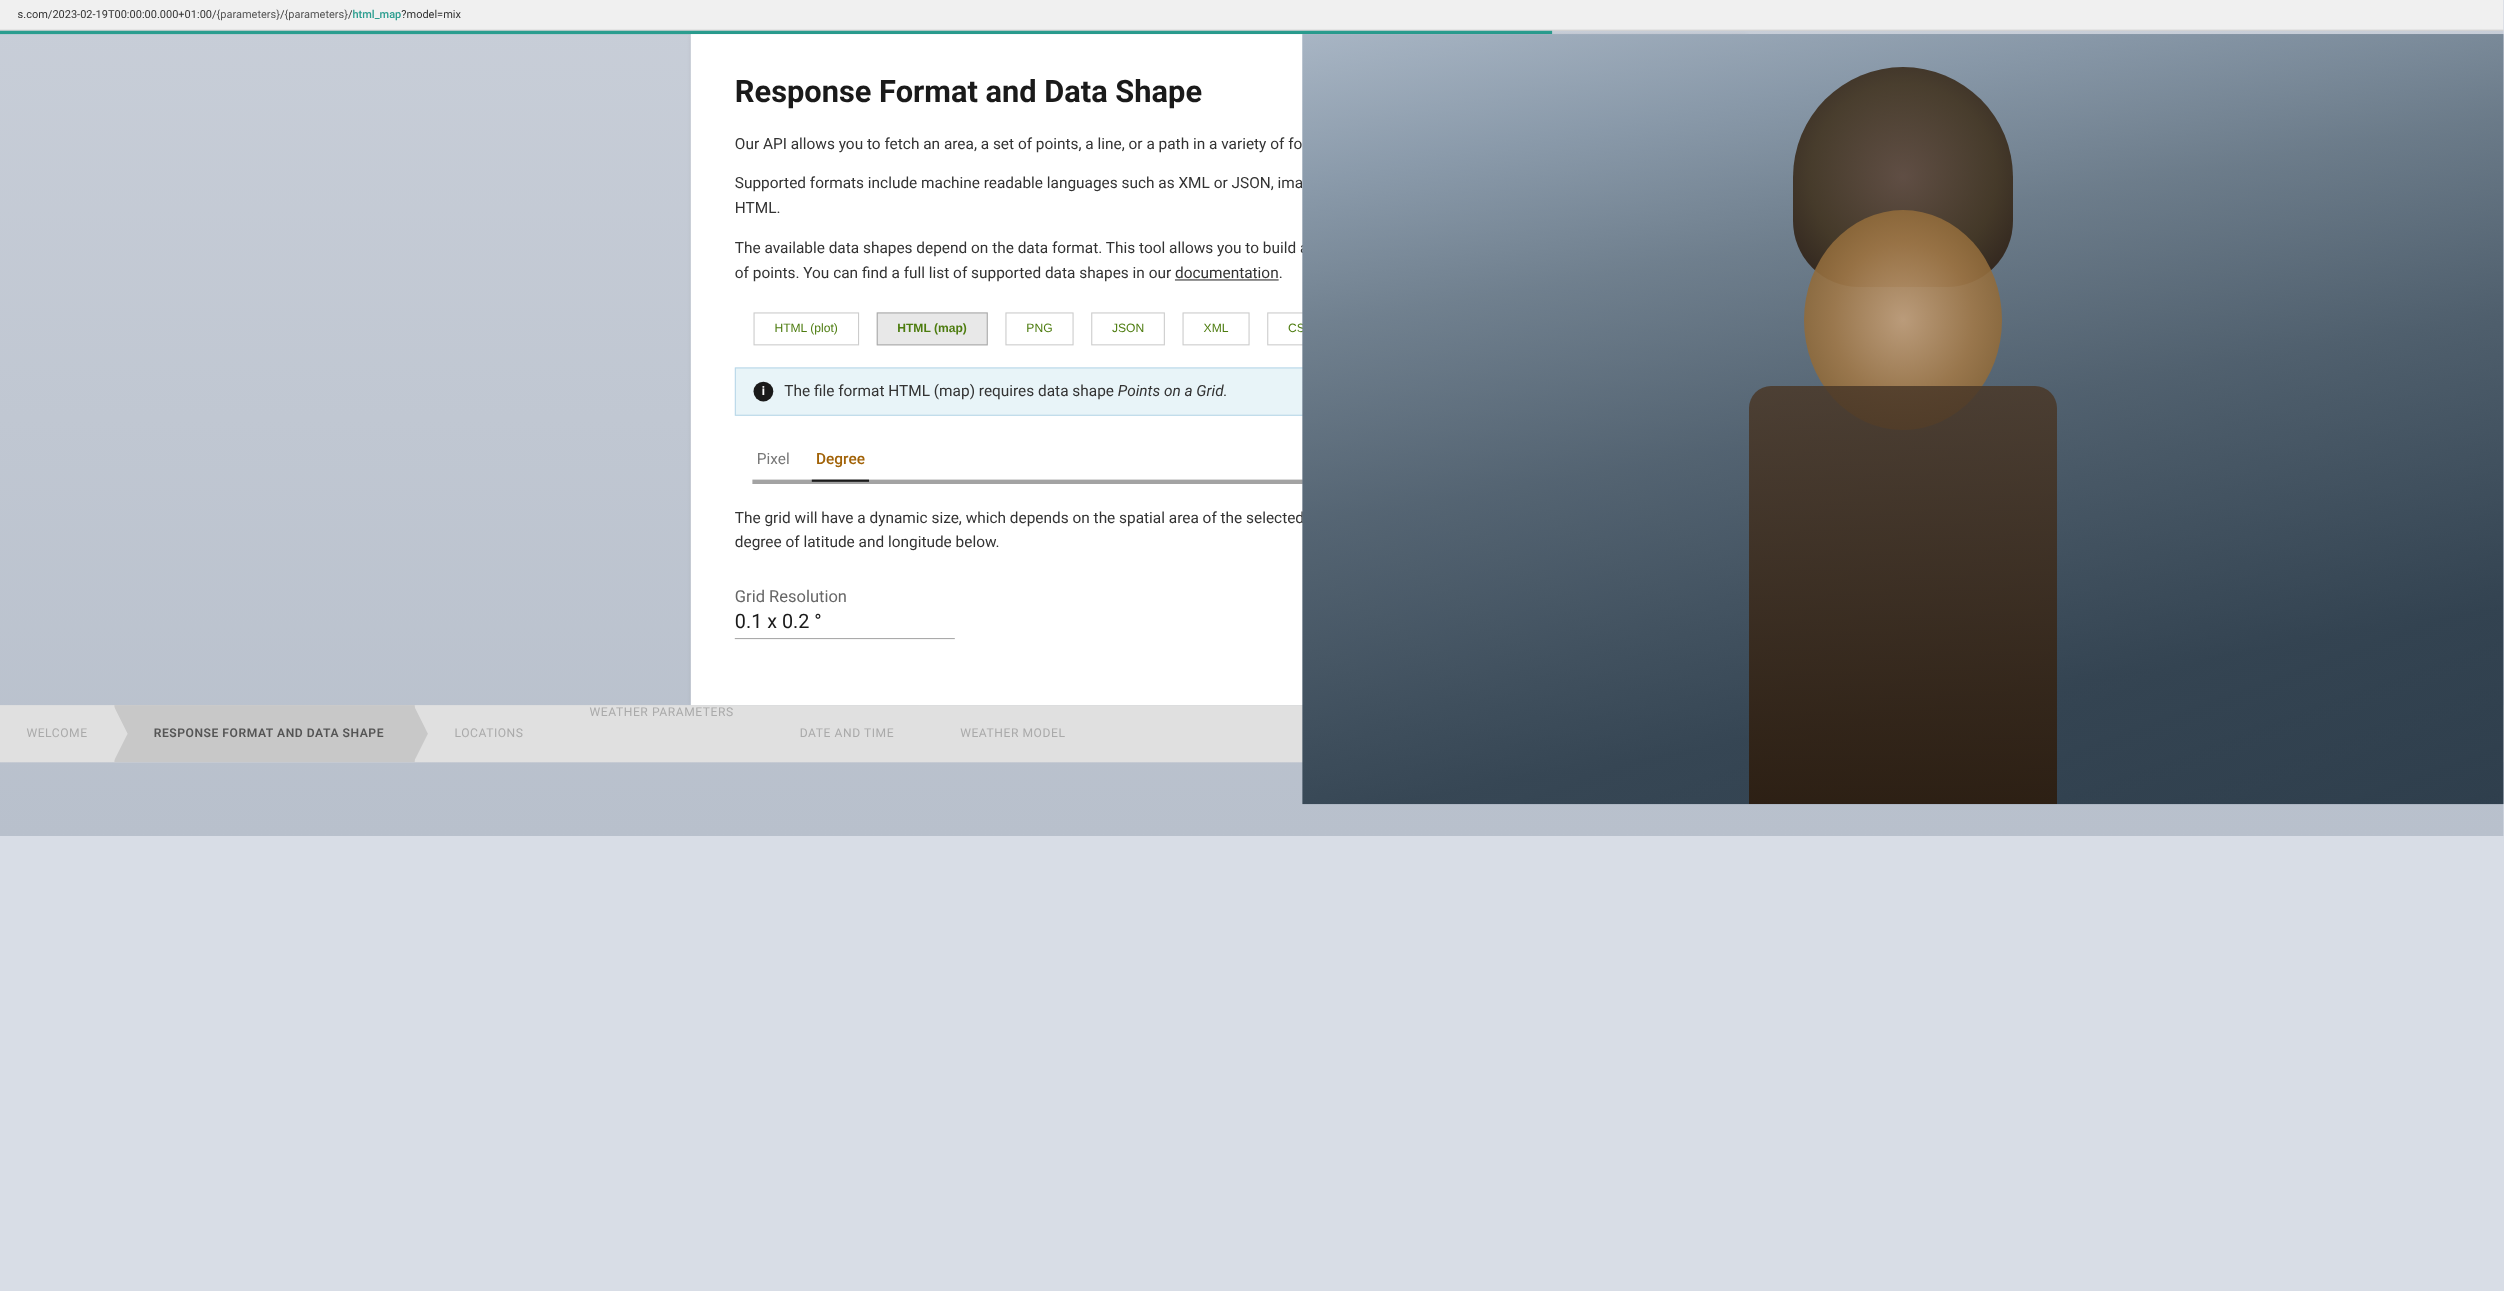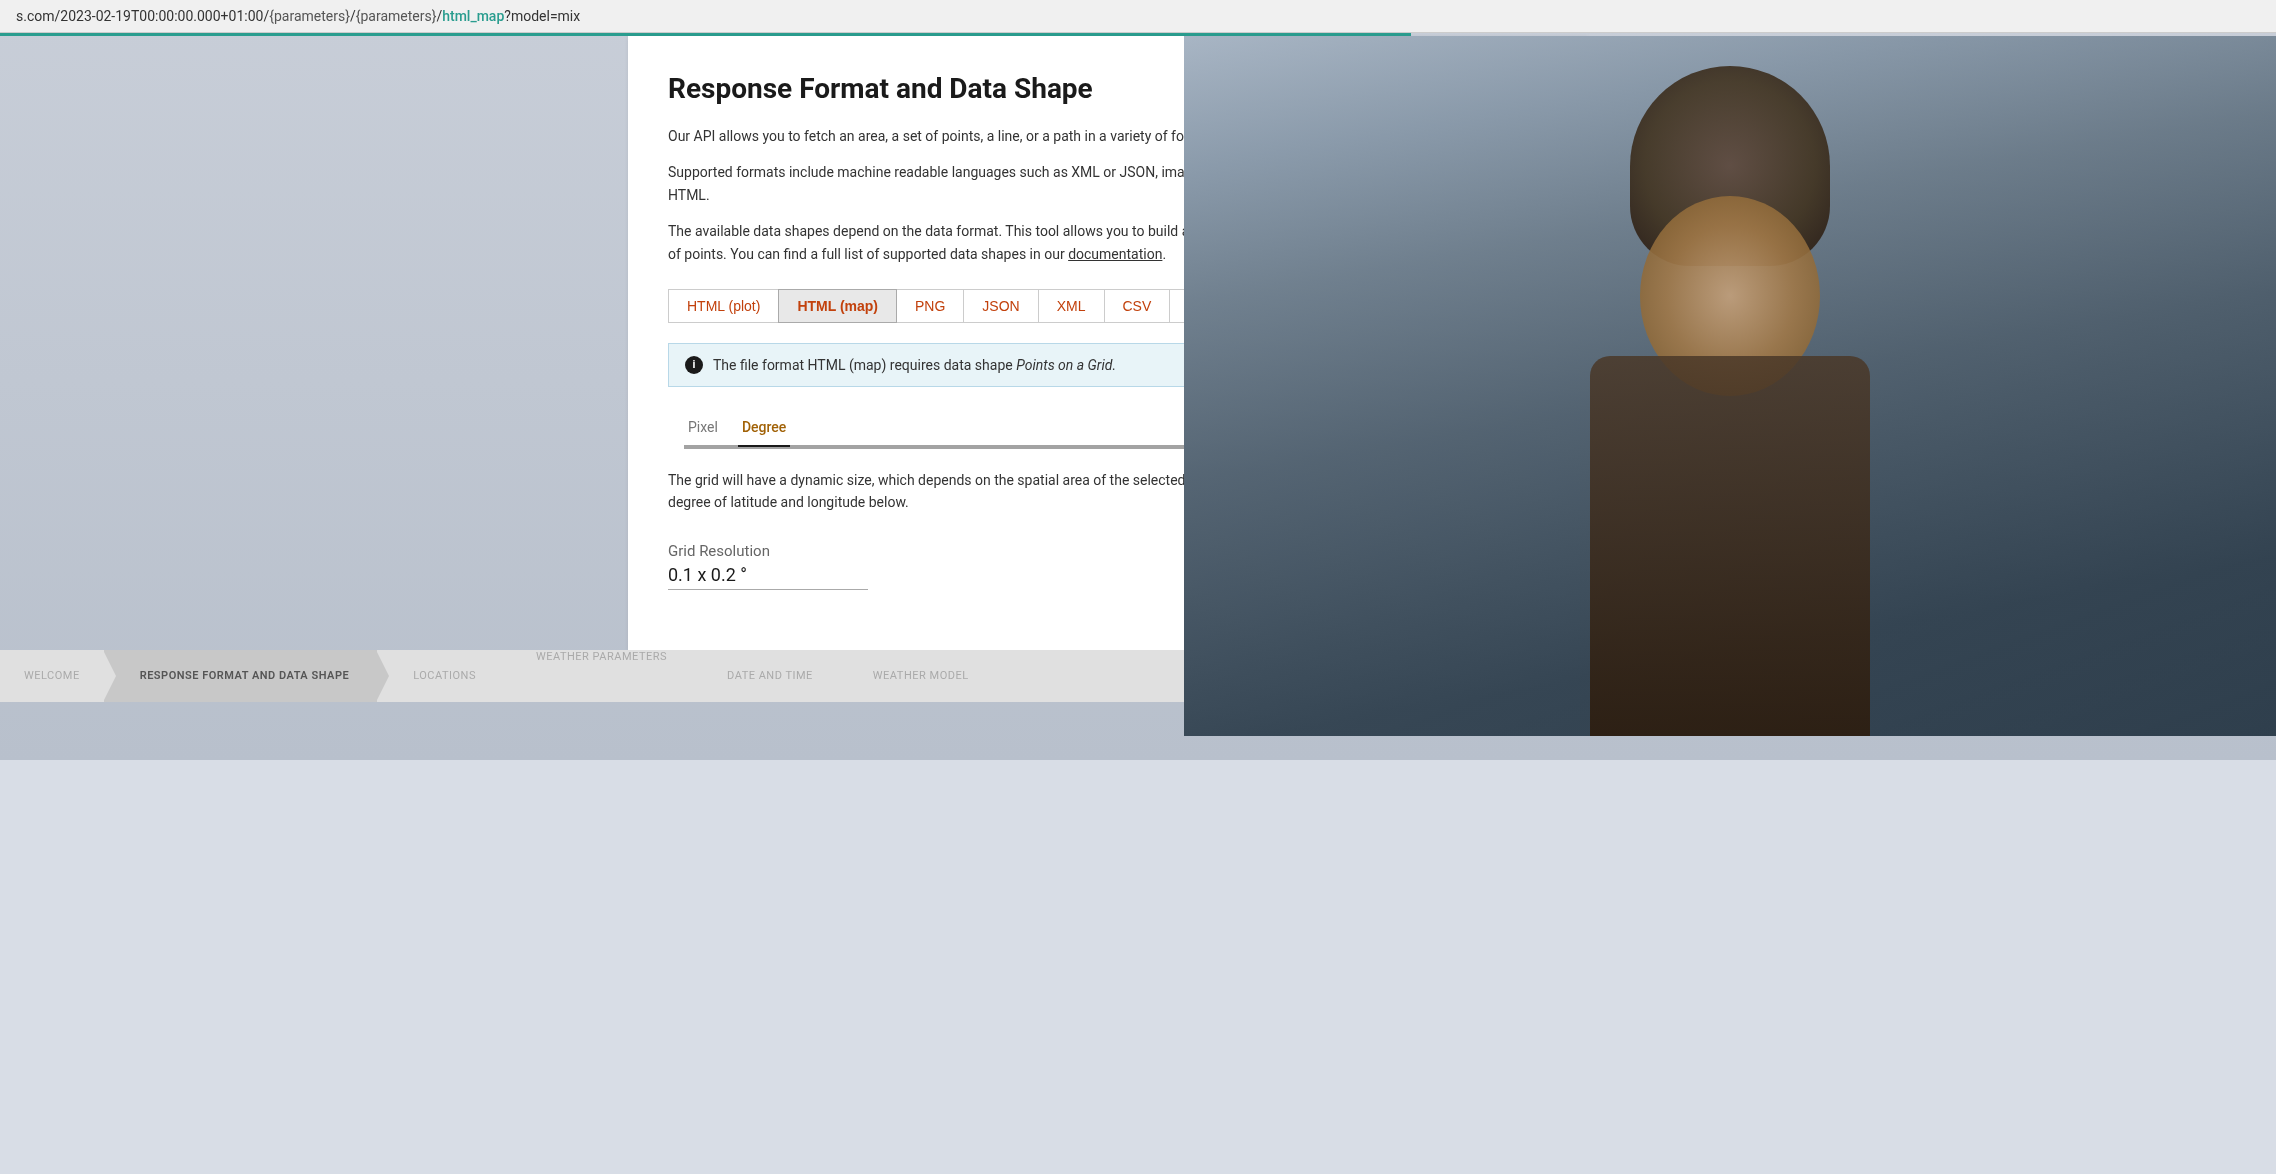--- a/index.html
+++ b/index.html
@@ -8,21 +8,21 @@
       background: #d8dde6;
       min-height: 100vh;
       position: relative;
       overflow: hidden;
     }
 
     
     .address-bar {
       background: #f0f0f0;
       padding: 8px 16px;
-      font-size: 14px;
+      font-size: 10px;
       color: #333;
       display: flex;
       align-items: center;
       border-bottom: 1px solid #ccc;
     }
 
     .content-panel {
       background: #ffffff;
       width: 960px;
       margin-left: -60px;
@@ -74,26 +74,27 @@
 
     
     .format-tabs {
       display: flex;
       gap: 0;
       margin: 24px 0 20px 0;
       border-bottom: none;
     }
     .format-tab {
       padding: 8px 18px;
-      font-size: 14px;
+      font-size: 11px;
       border: 1px solid #ccc;
       cursor: pointer;
       background: #fff;
-      color: #c2410c;
+      color: #4d7c0f;
       margin-right: -1px;
+      margin-left: 17px;
     }
     .format-tab.active {
       background: #e8e8e8;
       font-weight: 600;
       border-color: #aaa;
       position: relative;
       z-index: 1;
     }
 
     

